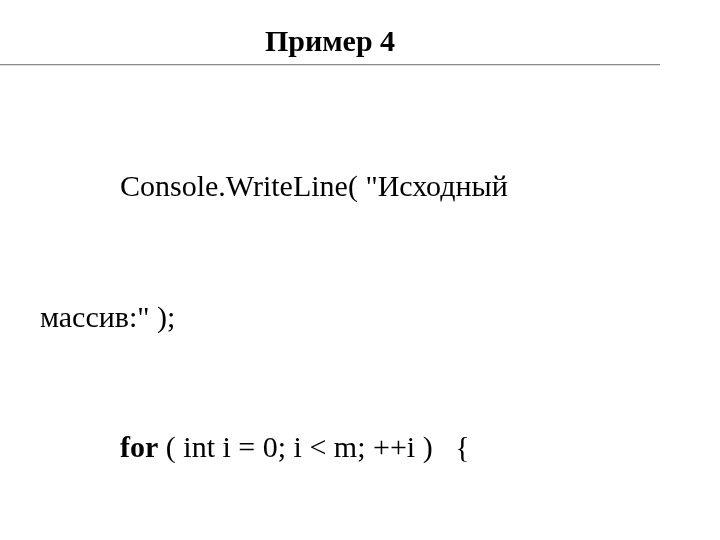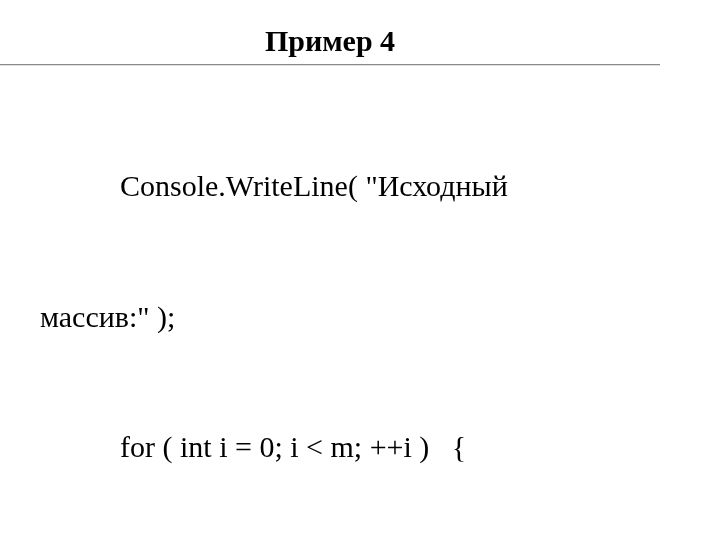--- a/index.html
+++ b/index.html
@@ -30,21 +30,21 @@
     box-shadow: 0 1px 0 #e0e0e0;
     margin: 0 -40px 12px -40px;
   }
   .code {
     font-size: 30px;
     line-height: 1.45;
     white-space: pre-wrap;
   }
   .in1 { display: block; text-indent: 80px; }
   .in0 { display: block; text-indent: 0; }
-  .kw { font-weight: normal; }
+  .kw { font-weight: bold; }
 </style>
 </head>
 <body>
 
 <div class="slide">
   <h1 class="title">Пример 4</h1>
   <hr class="divider">
   <div class="code">
     <span class="in1">Console.WriteLine( "Исходный</span>
     <span class="in0">массив:" );</span>

